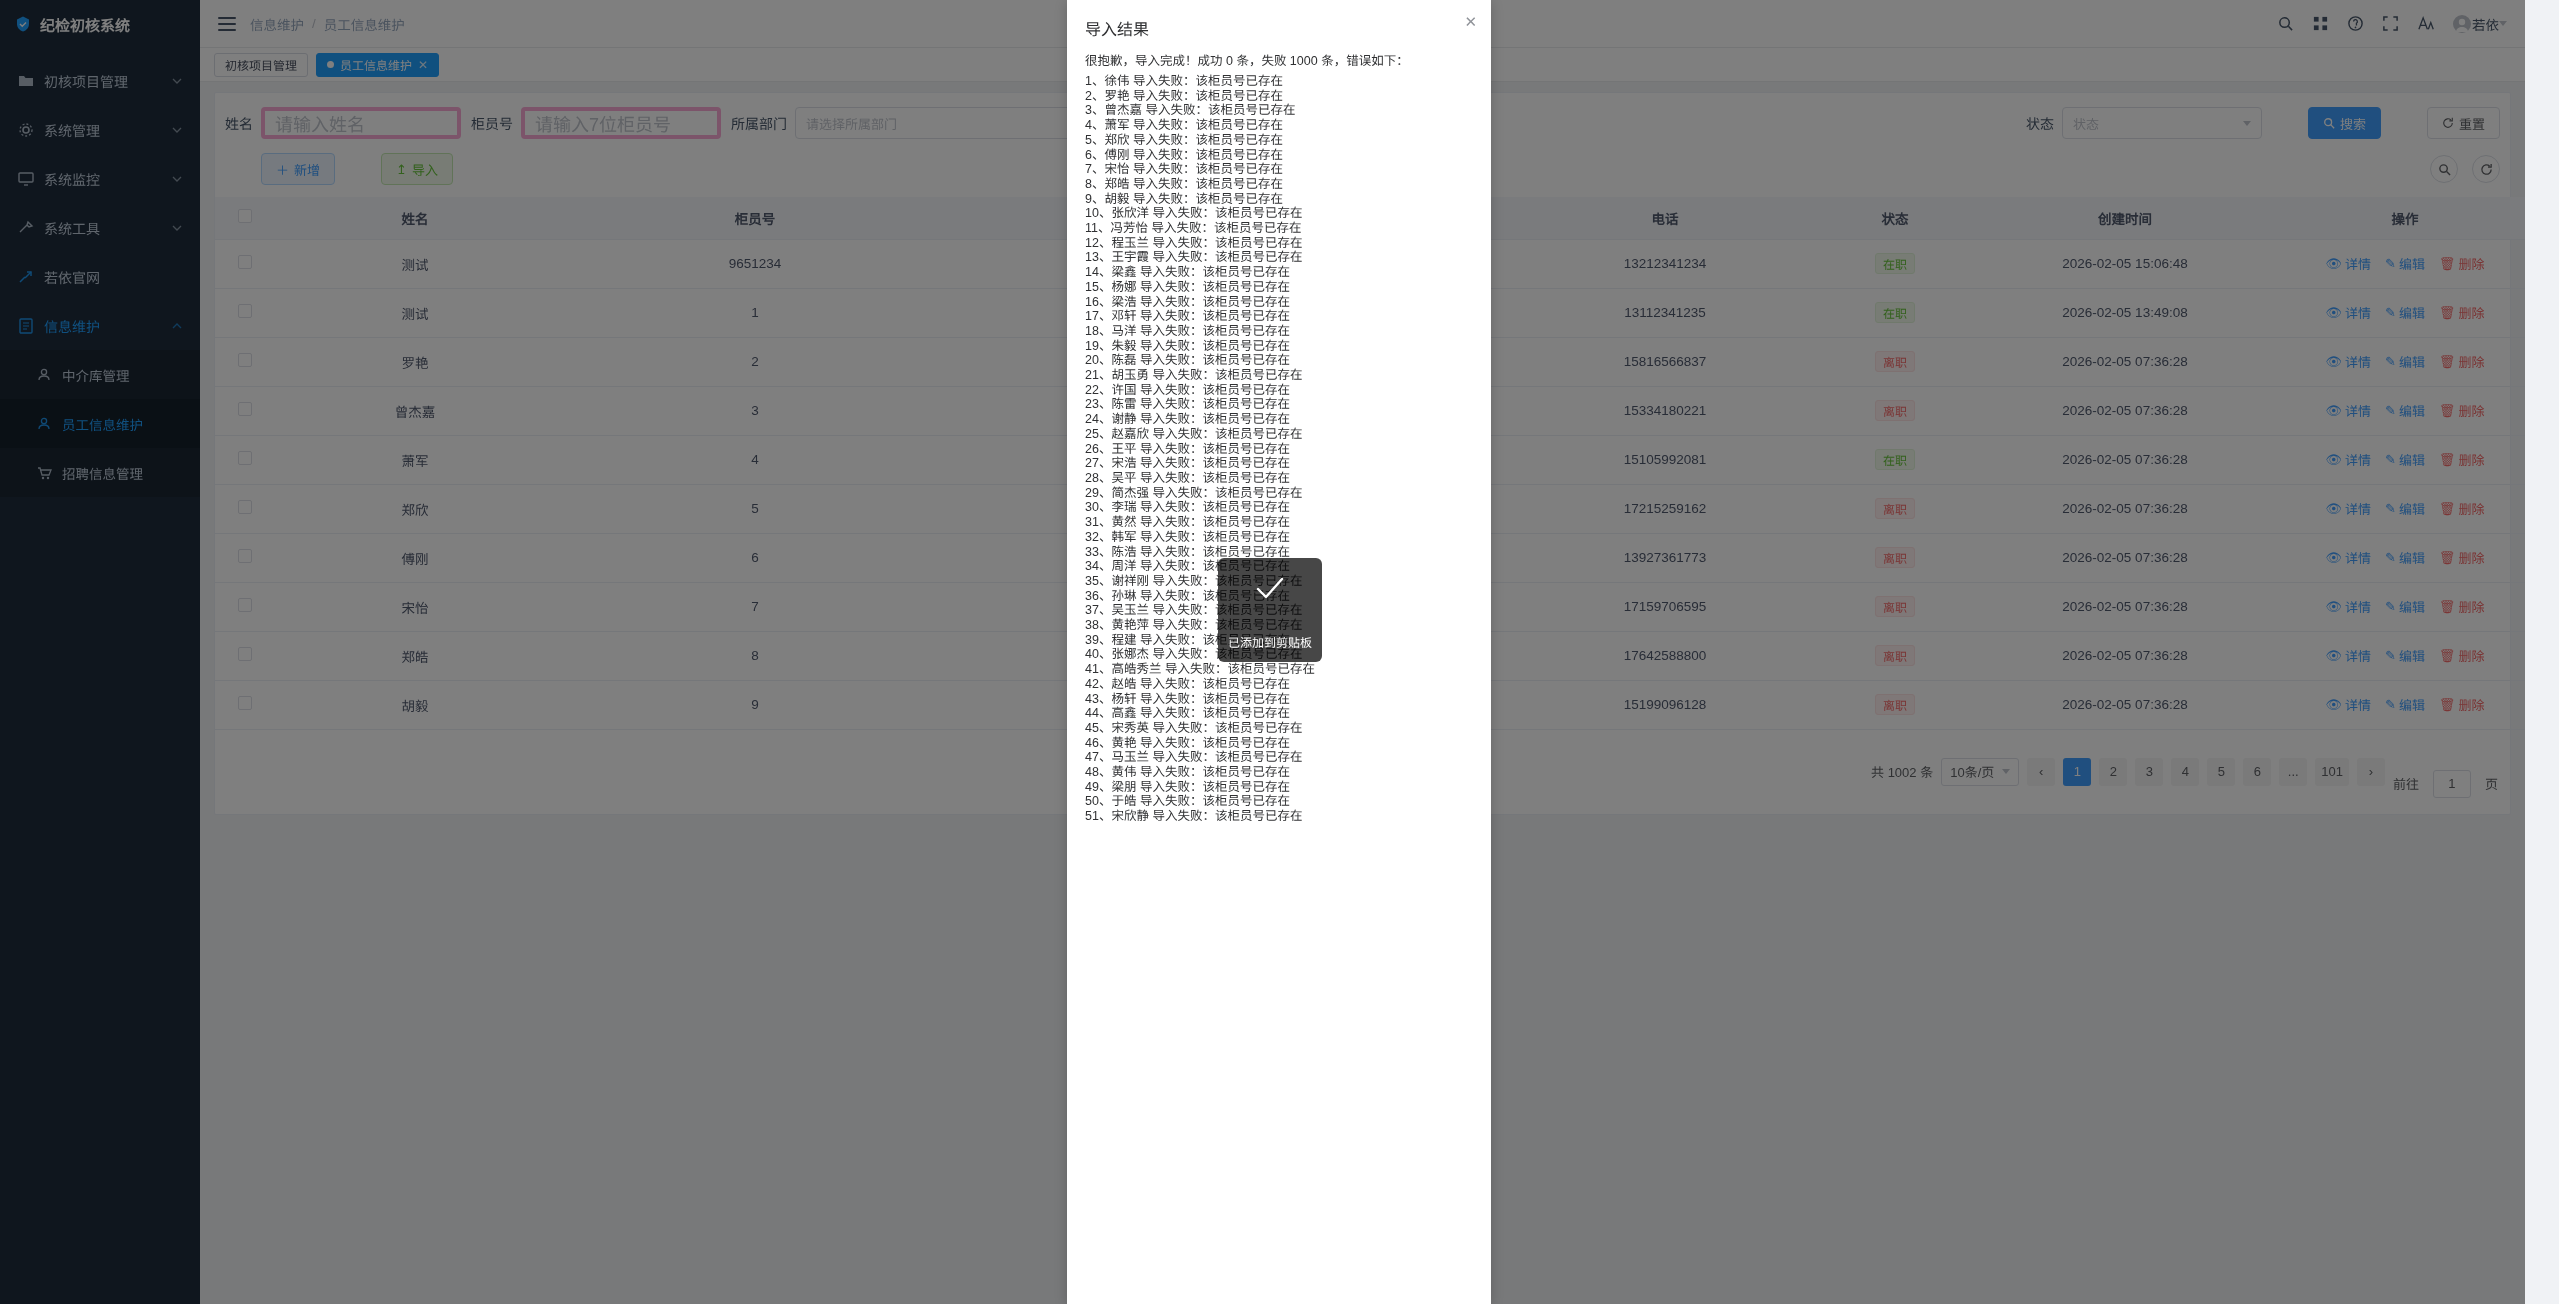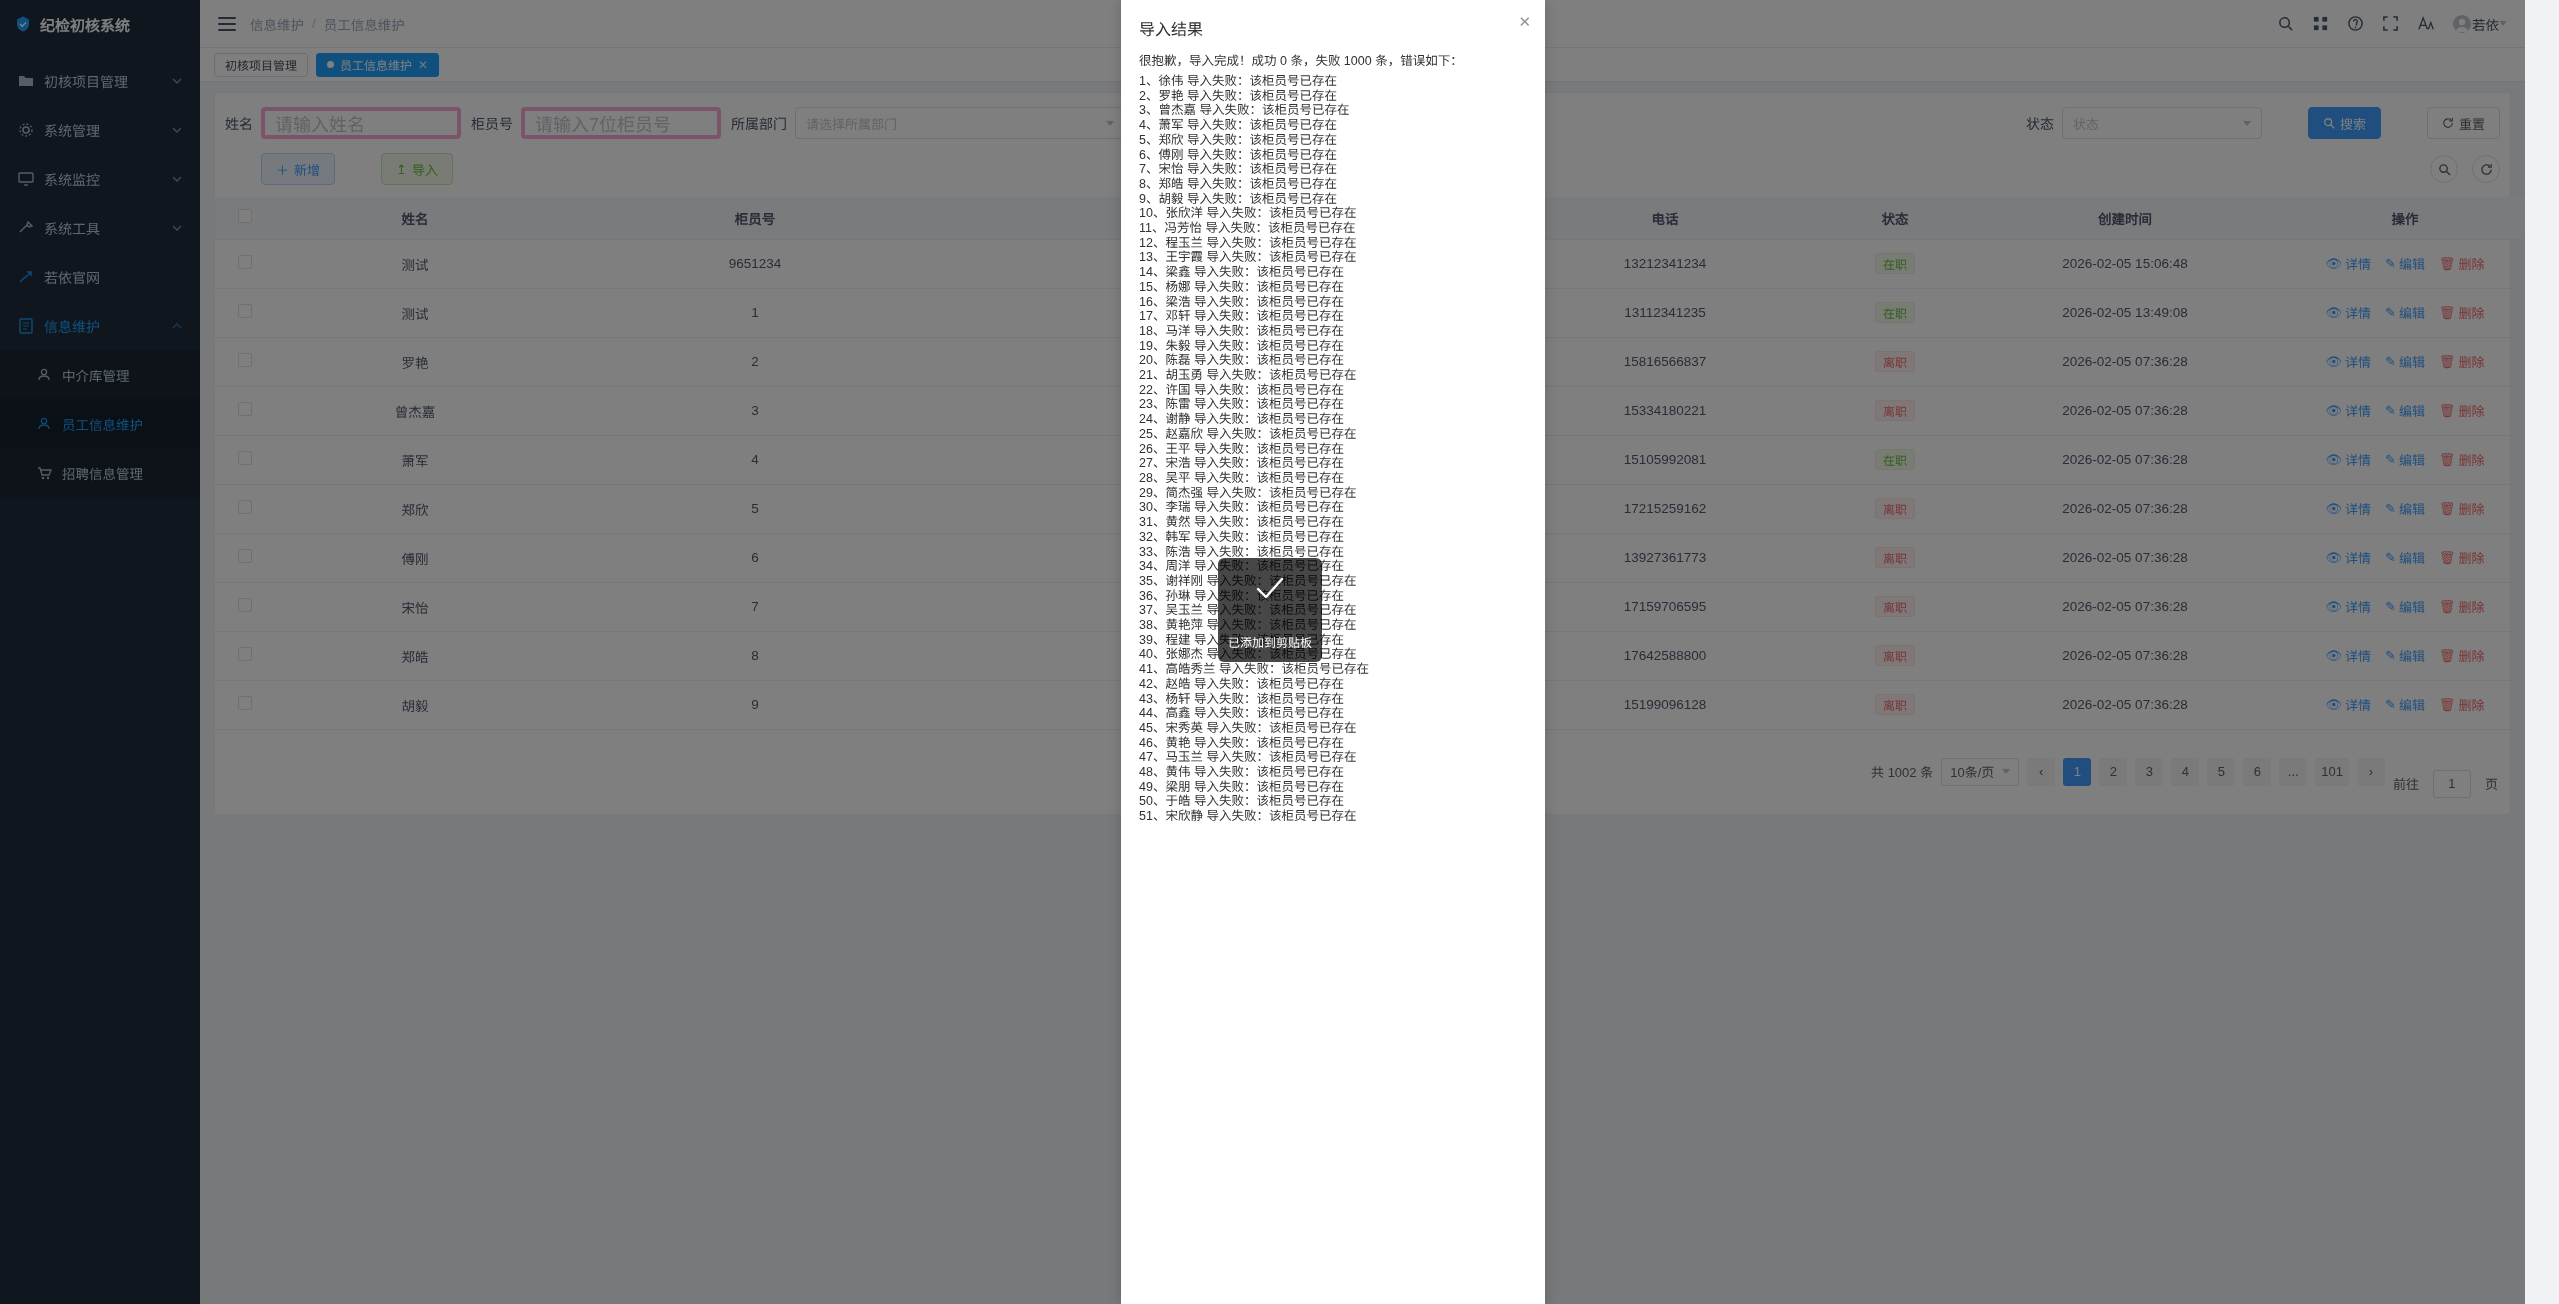--- a/index.html
+++ b/index.html
@@ -135,21 +135,21 @@
   }
   .pg.active { background: #409eff; color: #fff; }
   .pg.arrow { background: #f4f4f5; }
   .pg-size { height: 28px; border: 1px solid #dcdfe6; border-radius: 3px; padding: 0 8px; display: inline-flex; align-items: center; gap: 8px; background: #fff; }
   .pg-jump { display: inline-flex; align-items: center; gap: 14px; margin-top: 24px; }
   .pg-jump .jin { width: 38px; height: 28px; border: 1px solid #dcdfe6; border-radius: 3px; text-align: center; line-height: 26px; background: #fff; }
 
   
   .overlay { position: absolute; inset: 0; background: rgba(0,0,0,0.5); z-index: 50; }
   .modal {
-    position: absolute; left: 1121px; top: 0; width: 424px; height: 1304px;
+    position: absolute; left: 1067px; top: 0; width: 424px; height: 1304px;
     background: #fff; z-index: 51; display: flex; flex-direction: column;
     box-shadow: 0 2px 12px rgba(0,0,0,.2);
   }
   .modal-head { padding: 16px 18px 8px 18px; position: relative; }
   .modal-title { font-size: 16px; color: #303133; font-weight: normal; }
   .modal-close { position: absolute; right: 14px; top: 14px; color: #909399; cursor: pointer; font-size: 15px; line-height: 1; }
   .modal-body { padding: 2px 18px 10px 18px; overflow: hidden; }
   .modal-summary { font-size: 12.5px; color: #303133; line-height: 22px; margin-bottom: 2px; }
   .err-list { list-style: none; margin: 0; padding: 0; }
   .err-list li { font-size: 12.5px; color: #303133; line-height: 14.7px; white-space: nowrap; }

